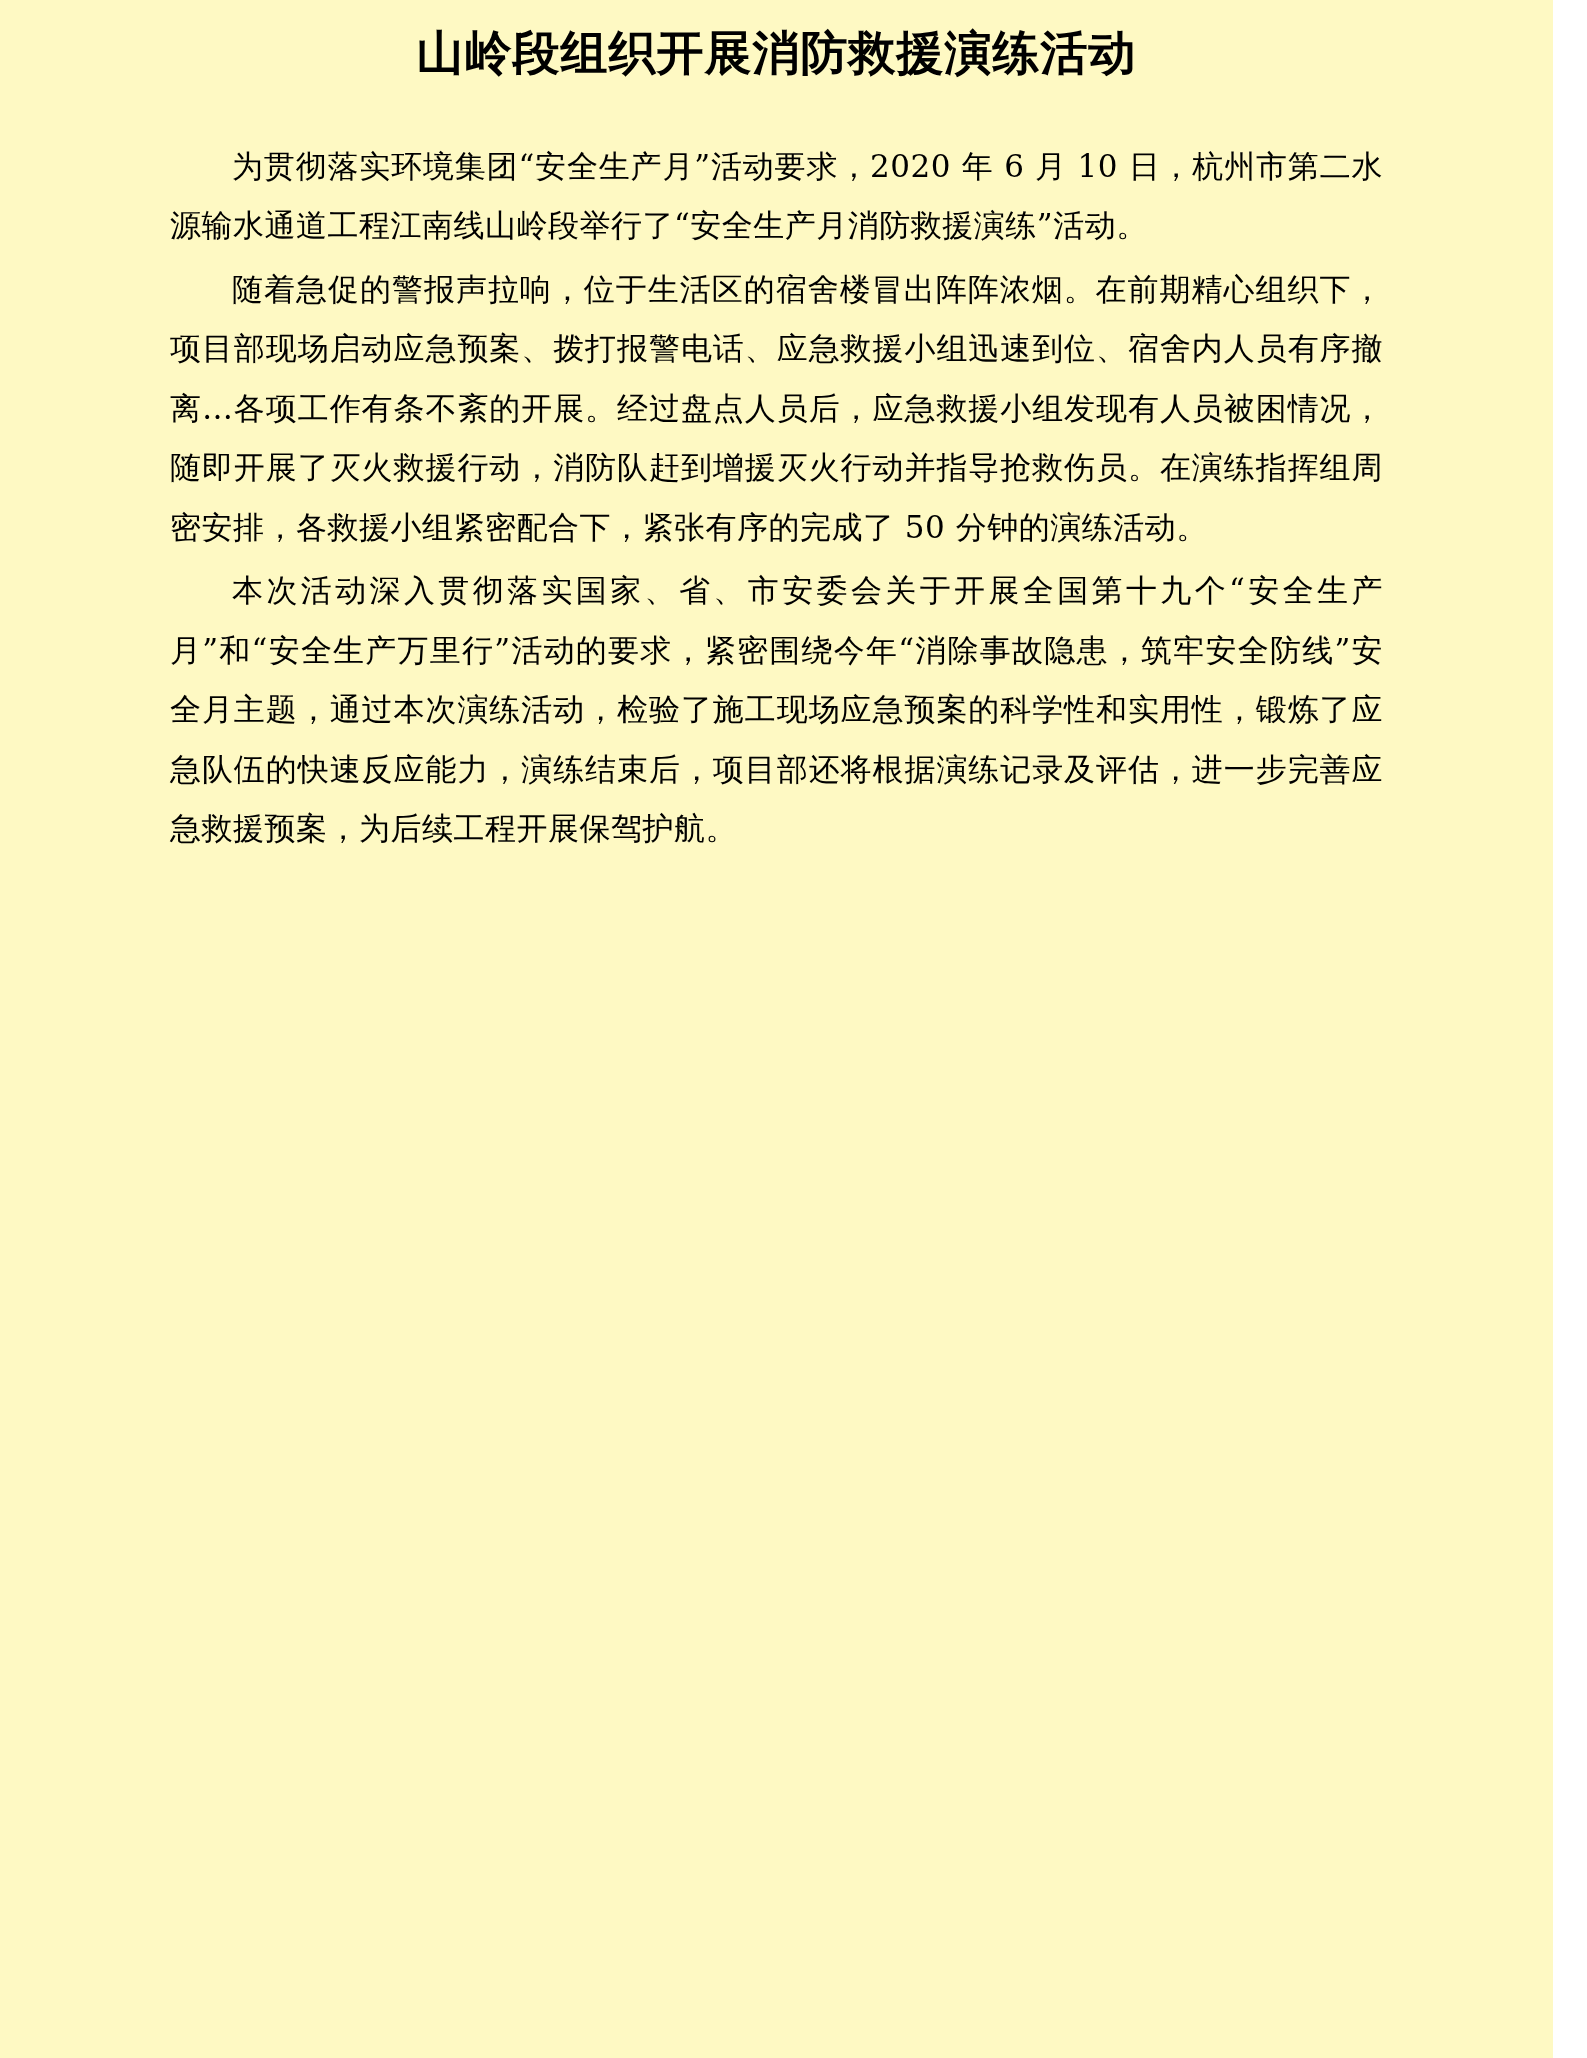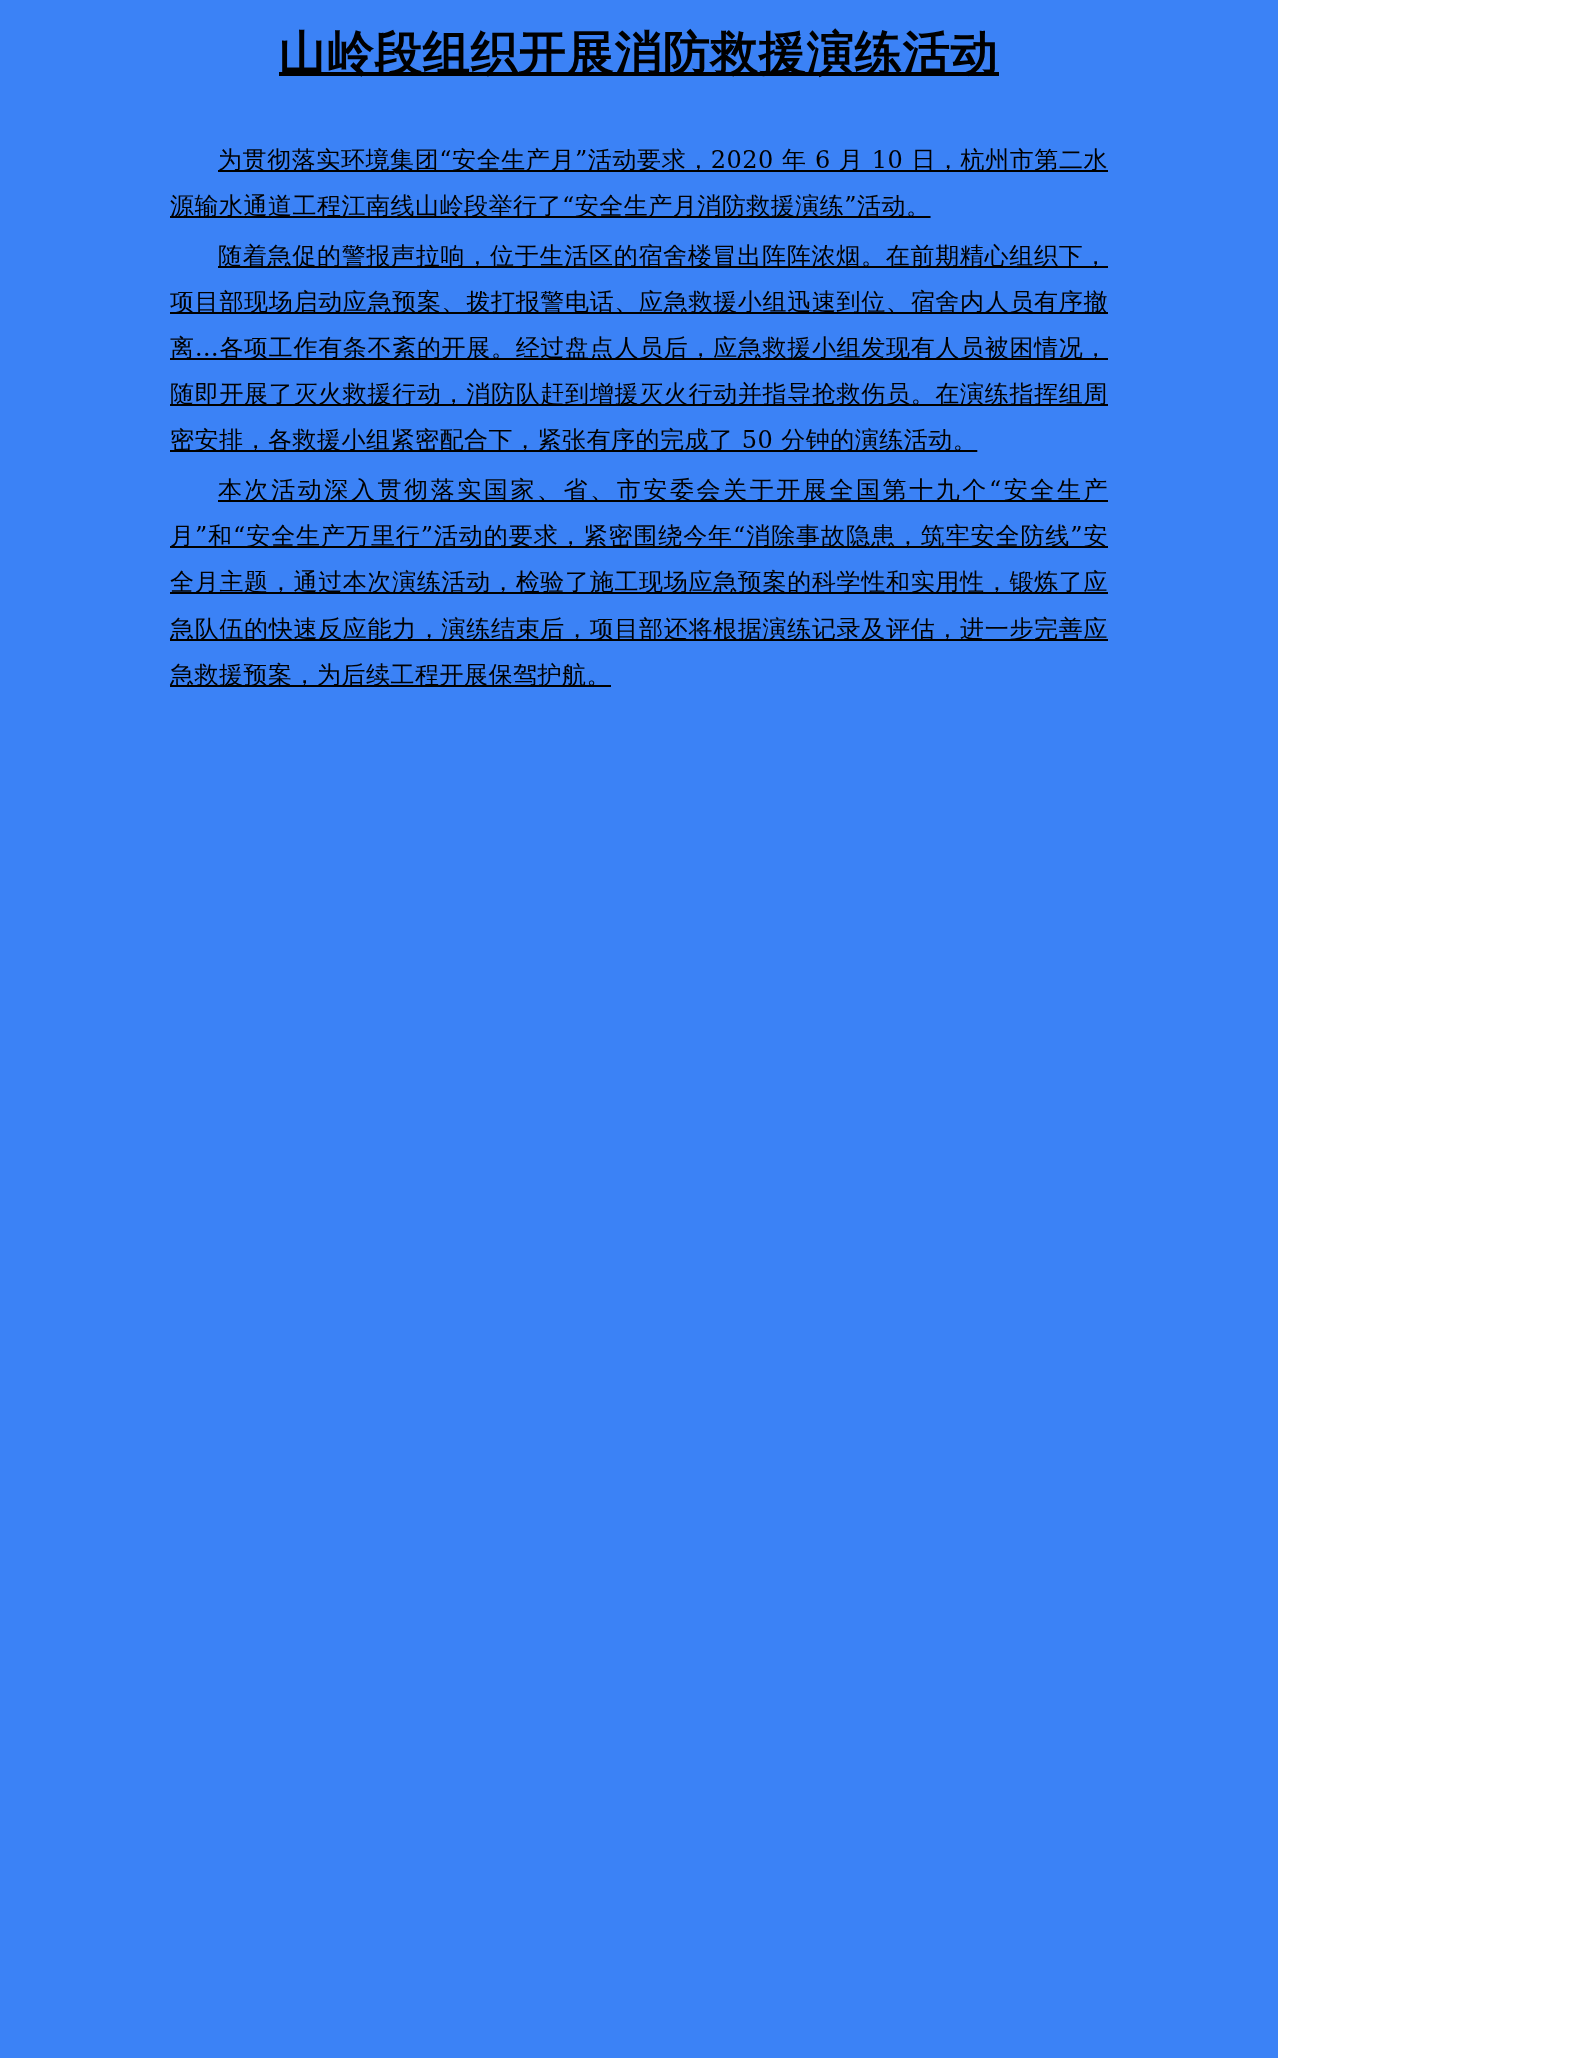--- a/index.html
+++ b/index.html
@@ -7,40 +7,39 @@
     padding: 0;
     background: #ffffff;
   }
   body {
     width: 1587px;
     min-height: 2058px;
     font-family: "DejaVu Serif", "Liberation Serif", serif;
     color: #000000;
   }
   .page {
-    width: 1278px;
+    width: 1553px;
     min-height: 2058px;
     box-sizing: border-box;
     padding: 10px 170px 40px 170px;
-    background: #3b82f6;
-    text-decoration: underline;
+    background: #fef9c3;
   }
   .doc-title {
     font-family: "DejaVu Sans", "Liberation Sans", sans-serif;
     font-weight: bold;
     font-size: 47px;
     line-height: 1.25;
     text-align: center;
     letter-spacing: 1px;
     margin: 14px 0 54px 0;
     color: #000000;
   }
   .body-text p {
     font-family: "DejaVu Serif", "Liberation Serif", serif;
-    font-size: 24px;
+    font-size: 31px;
     line-height: 1.92;
     text-align: justify;
     text-justify: inter-ideograph;
     text-indent: 2em;
     margin: 0 0 4px 0;
     letter-spacing: 0.5px;
     color: #000000;
   }
 </style>
 </head>

